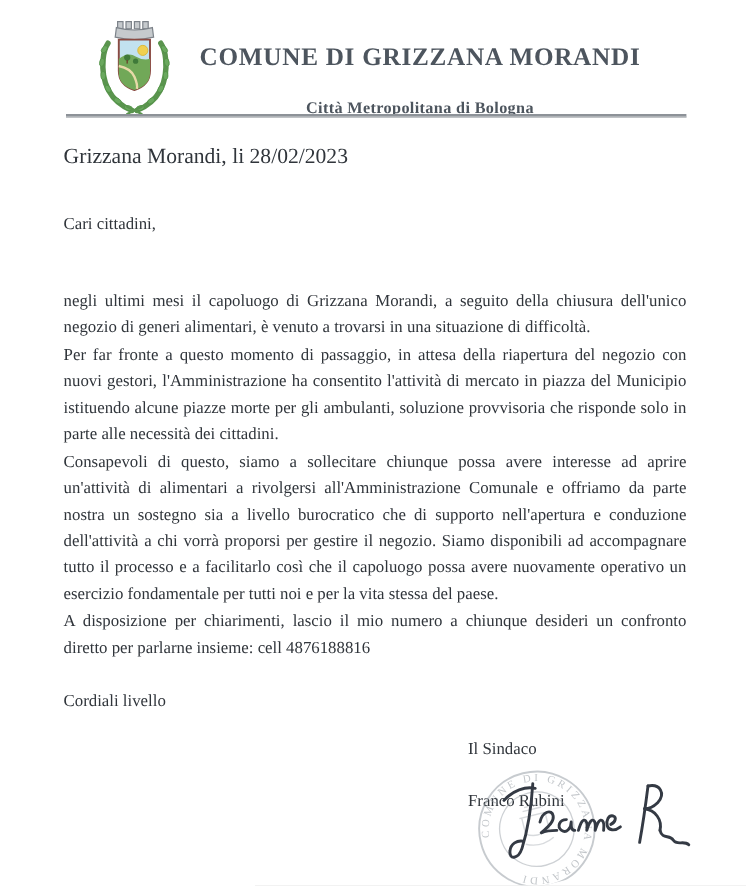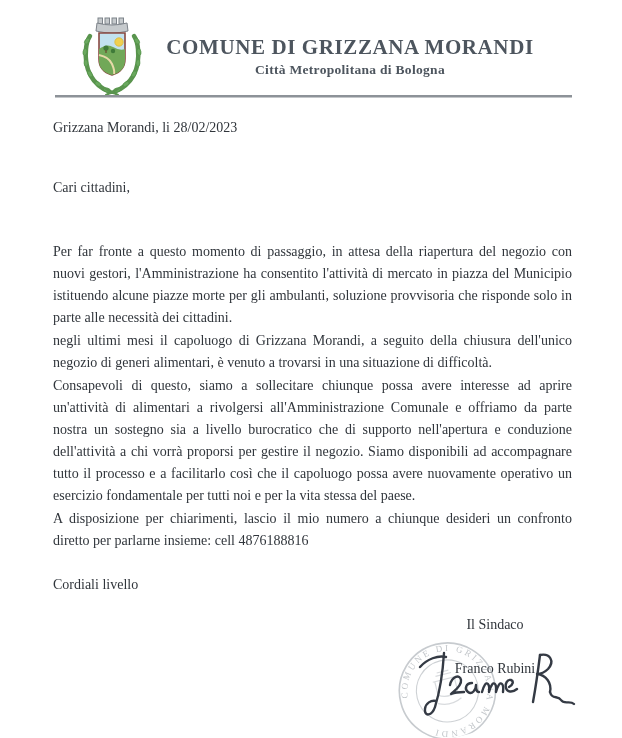--- a/index.html
+++ b/index.html
@@ -17,37 +17,37 @@
   .header-text{
     position:absolute;left:128px;top:34px;width:444px;
     text-align:center;color:#4d555e;
   }
   .title{
     font-size:21px;font-weight:bold;letter-spacing:.6px;
     line-height:26px;white-space:nowrap;
   }
   .subtitle{
     font-size:13.5px;font-weight:bold;letter-spacing:.3px;
-    line-height:20px;margin-top:0;
+    line-height:20px;margin-top:20px;
   }
   .header-rule{
     position:absolute;left:55px;top:95px;width:517px;height:2px;
     background:#8d9298;border-bottom:1px solid #c4c7ca;
   }
   
-  .dateline{position:absolute;left:53px;top:120px;width:519px;font-size:14px;}
+  .dateline{position:absolute;left:53px;top:120px;width:519px;font-size:18px;}
   .salutation{position:absolute;left:53px;top:180px;width:519px;font-size:14px;}
   .body-block{position:absolute;left:53px;top:241px;width:519px;}
   .body-block p{
     margin:0 0 1px 0;font-size:14px;line-height:22px;
     text-align:justify;
   }
   .closing{position:absolute;left:53px;top:577px;width:300px;font-size:14px;}
   
-  .sig-block{position:absolute;left:390px;top:615px;width:210px;text-align:center;font-size:14px;}
+  .sig-block{position:absolute;left:390px;top:615px;width:210px;font-size:14px;}
   .sig-role{line-height:20px;}
   .sig-name{line-height:20px;margin-top:24px;}
   .stamp{position:absolute;left:377px;top:641px;width:140px;height:97px;opacity:.55;transform:rotate(-14deg);}
   .signature-svg{position:absolute;left:400px;top:645px;width:180px;height:92px;}
 </style>
 </head>
 <body>
 
 <div id="page">
 
@@ -95,22 +95,22 @@
   <div class="header-text">
     <div class="title">COMUNE DI GRIZZANA MORANDI</div>
     <div class="subtitle">Città Metropolitana di Bologna</div>
   </div>
   <div class="header-rule"></div>
 
   <div class="dateline">Grizzana Morandi, li 28/02/2023</div>
   <div class="salutation">Cari cittadini,</div>
 
   <div class="body-block">
+    <p>negli ultimi mesi il capoluogo di Grizzana Morandi, a seguito della chiusura dell'unico negozio di generi alimentari, è venuto a trovarsi in una situazione di difficoltà.</p>
     <p>Per far fronte a questo momento di passaggio, in attesa della riapertura del negozio con nuovi gestori, l'Amministrazione ha consentito l'attività di mercato in piazza del Municipio istituendo alcune piazze morte per gli ambulanti, soluzione provvisoria che risponde solo in parte alle necessità dei cittadini.</p>
-    <p>negli ultimi mesi il capoluogo di Grizzana Morandi, a seguito della chiusura dell'unico negozio di generi alimentari, è venuto a trovarsi in una situazione di difficoltà.</p>
     <p>Consapevoli di questo, siamo a sollecitare chiunque possa avere interesse ad aprire un'attività di alimentari a rivolgersi all'Amministrazione Comunale e offriamo da parte nostra un sostegno sia a livello burocratico che di supporto nell'apertura e conduzione dell'attività a chi vorrà proporsi per gestire il negozio. Siamo disponibili ad accompagnare tutto il processo e a facilitarlo così che il capoluogo possa avere nuovamente operativo un esercizio fondamentale per tutti noi e per la vita stessa del paese.</p>
     <p>A disposizione per chiarimenti, lascio il mio numero a chiunque desideri un confronto diretto per parlarne insieme: cell 4876188816</p>
   </div>
 
   <div class="closing">Cordiali livello</div>
 
   <div class="sig-block">
     <div class="sig-role">Il Sindaco</div>
     <div class="sig-name">Franco Rubini</div>
   </div>

